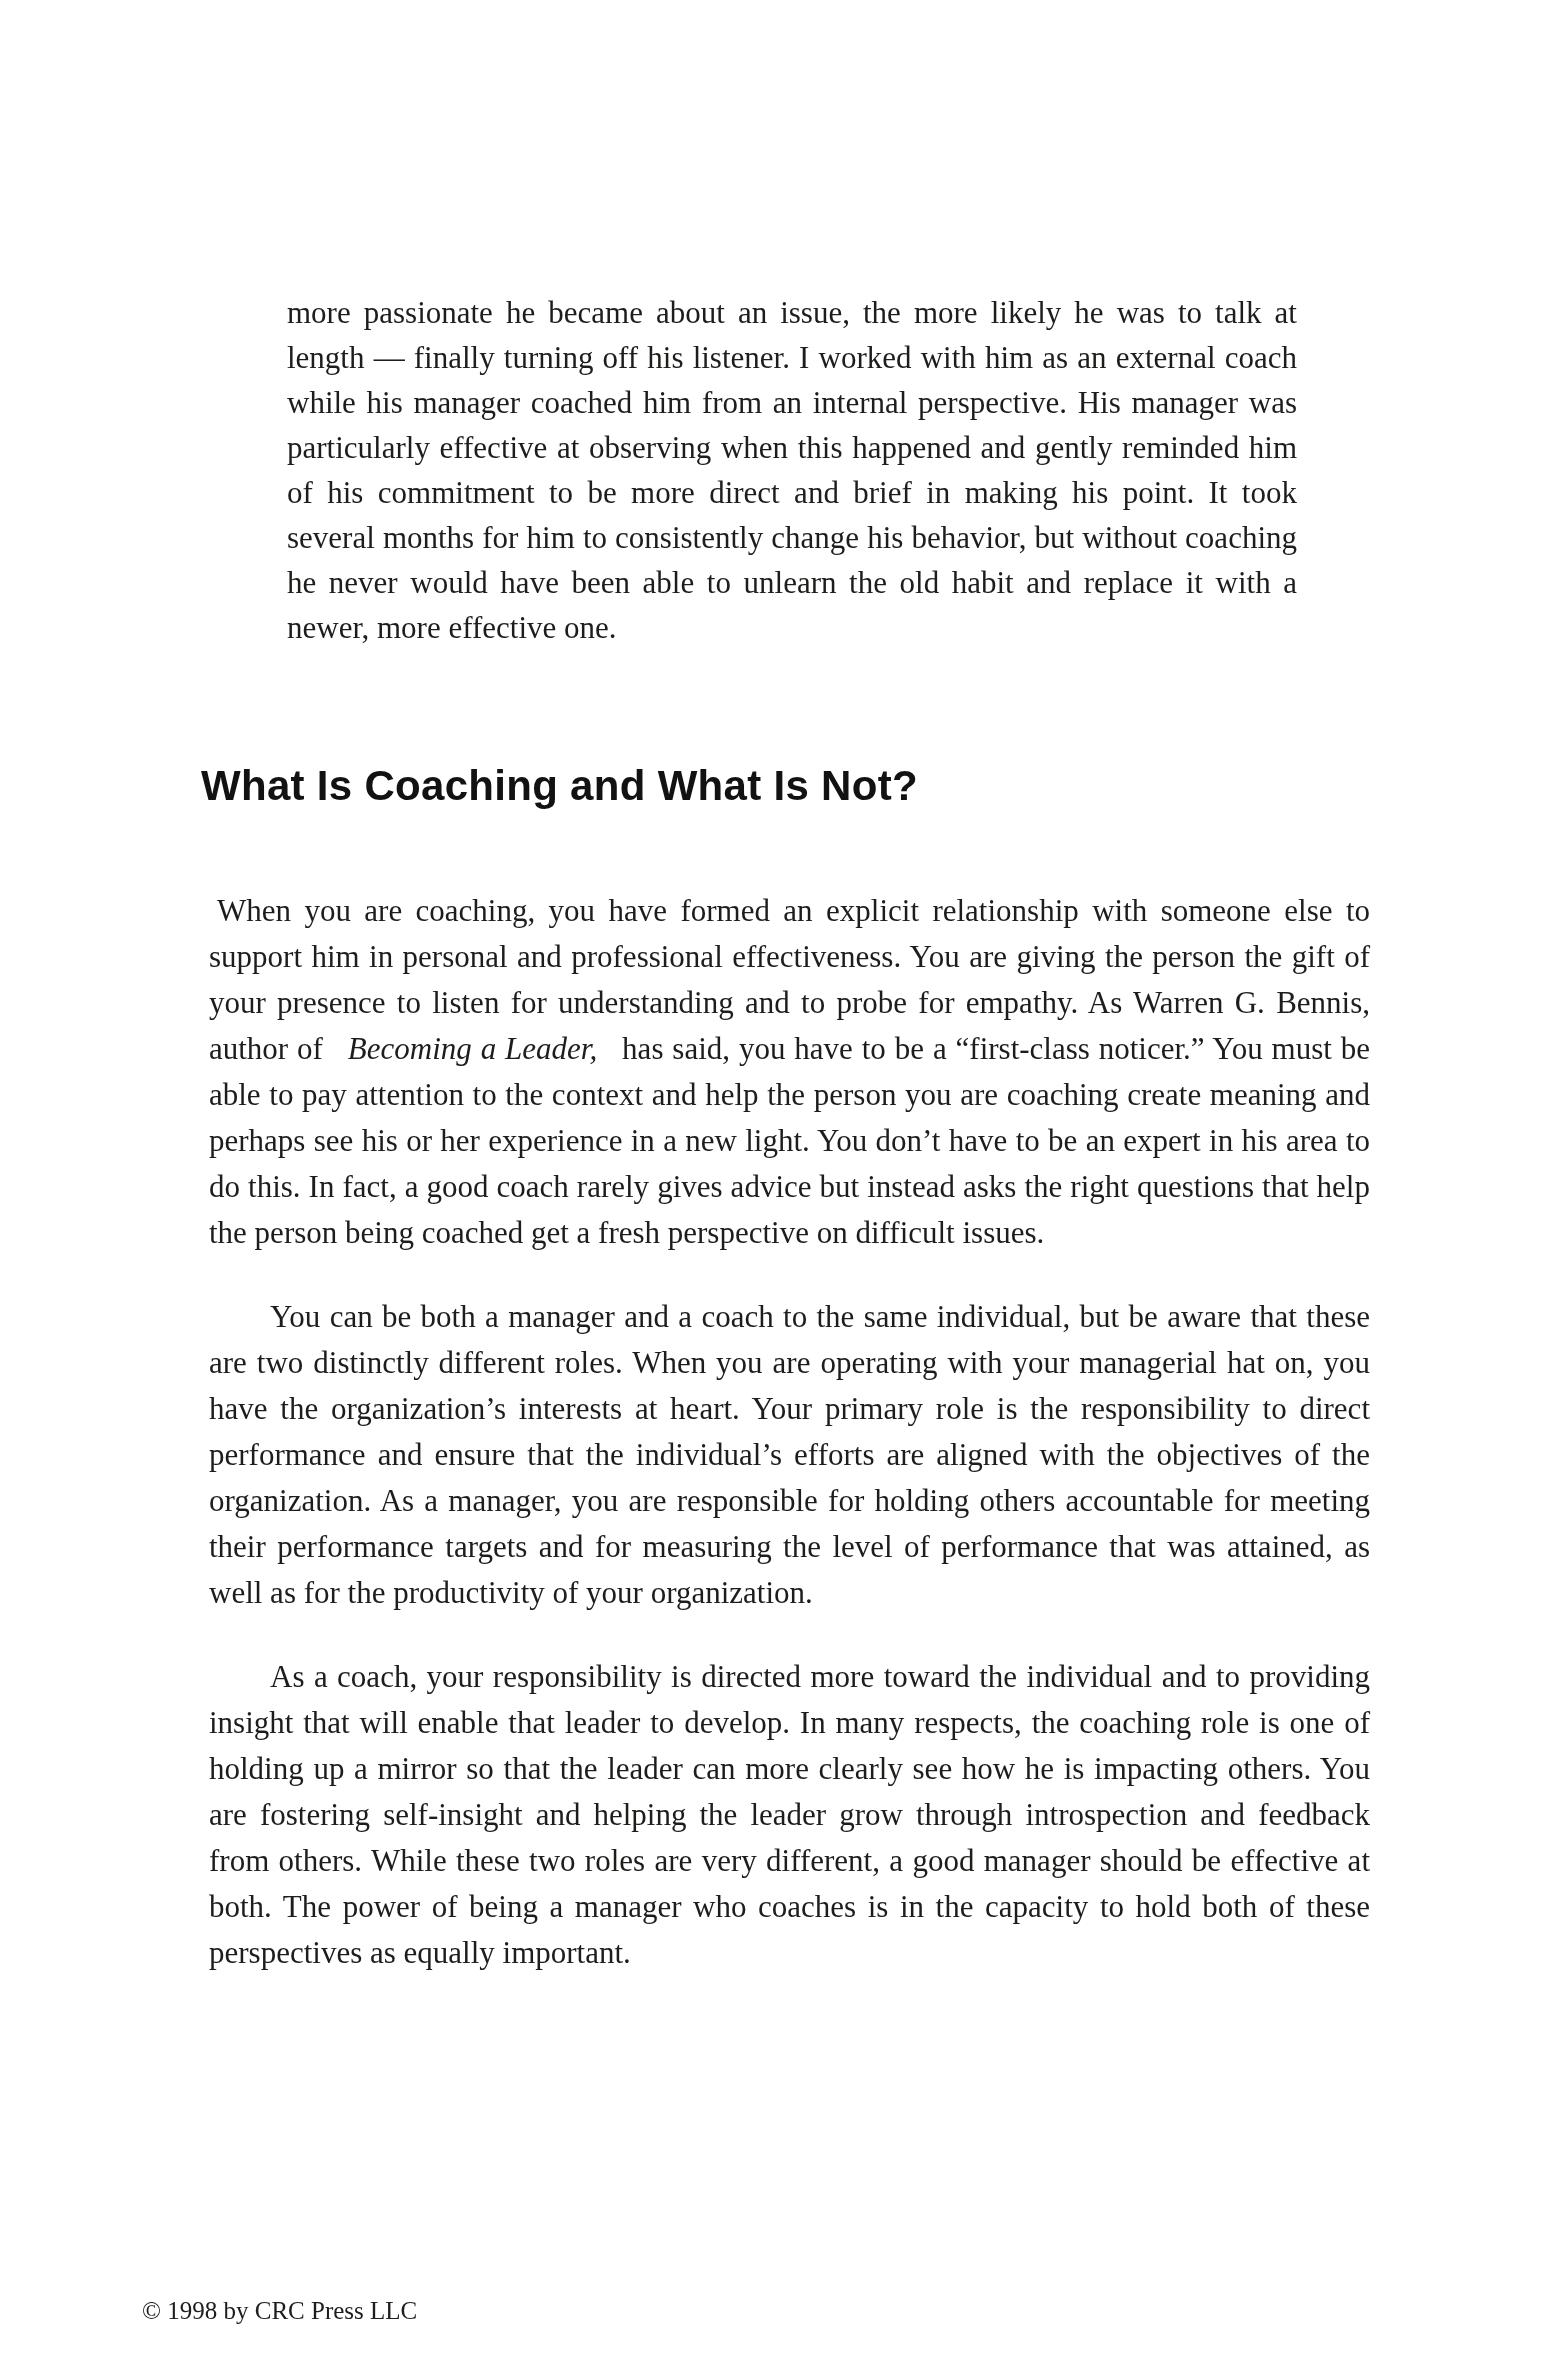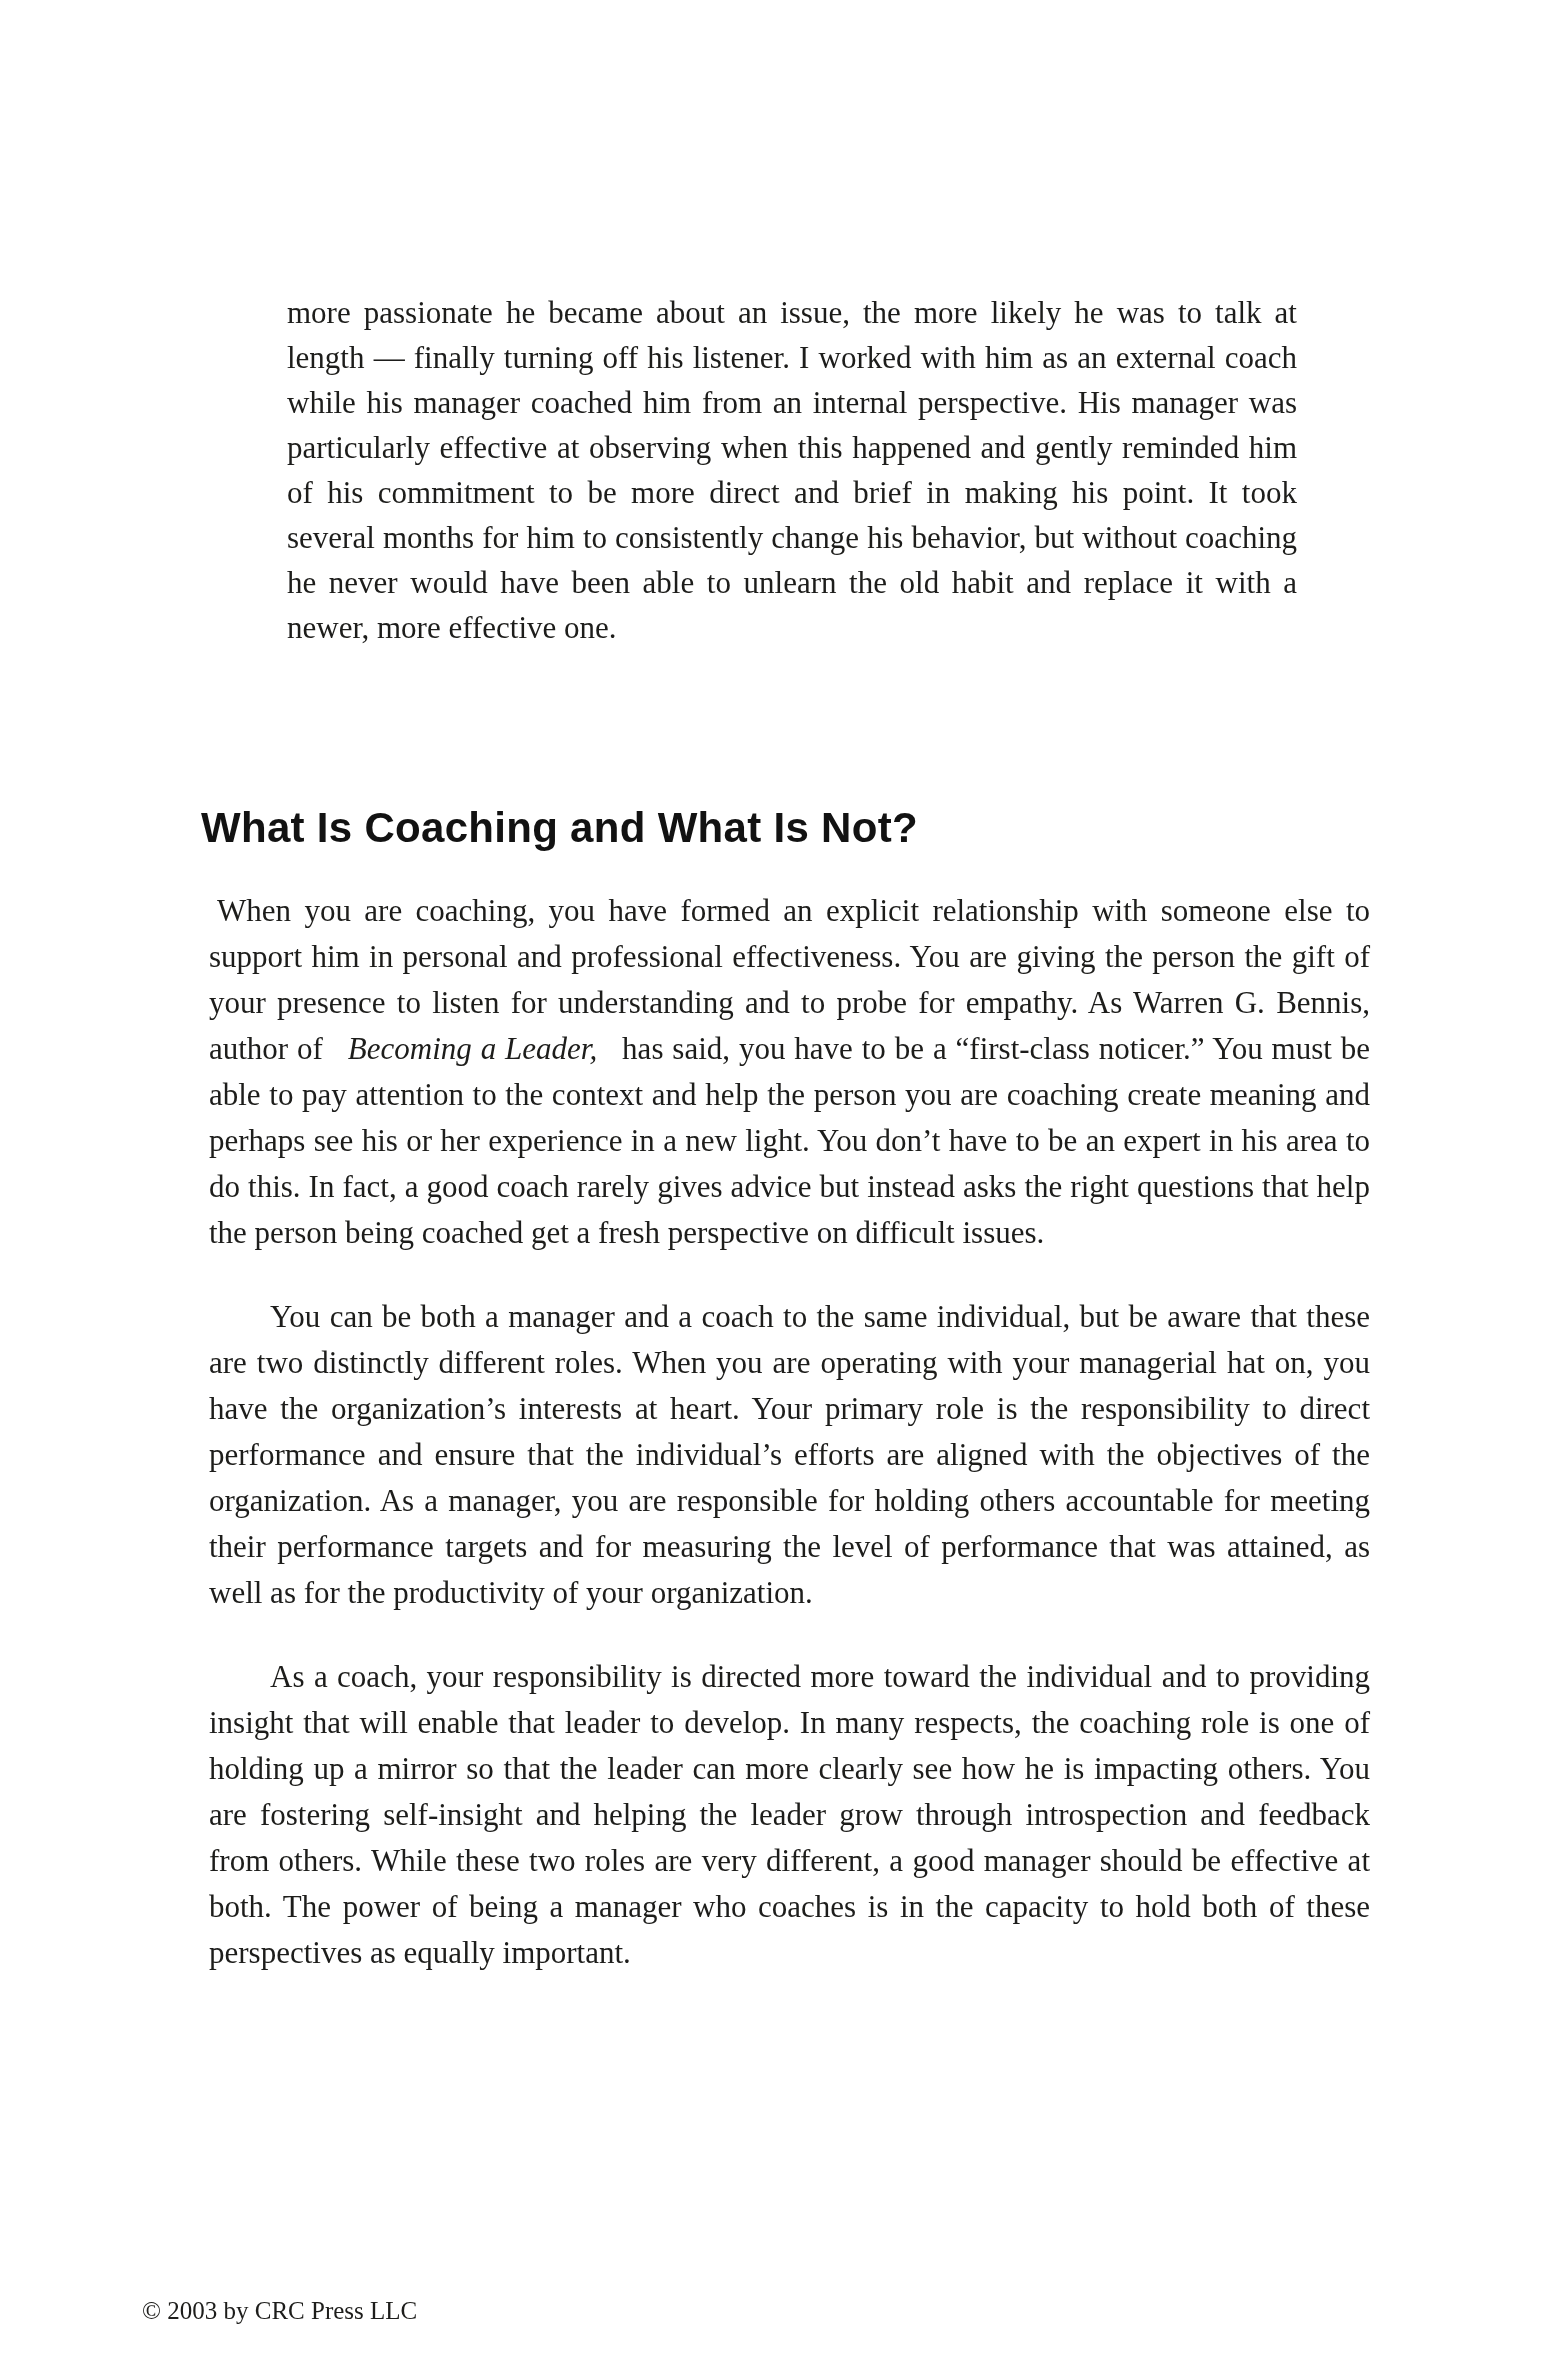--- a/index.html
+++ b/index.html
@@ -19,21 +19,21 @@
     top: 274px;
     width: 1026px;
     font-size: 31px;
     line-height: 45px;
     text-align: justify;
   }
 
   .heading {
     position: absolute;
     left: 185px;
-    top: 788px;
+    top: 746px;
     font-family: "Liberation Sans", sans-serif;
     font-weight: 700;
     font-size: 42px;
     letter-spacing: 0.3px;
     color: #121212;
     white-space: nowrap;
   }
 
   .body-text {
     position: absolute;
@@ -62,15 +62,15 @@
   <p class="excerpt">more passionate he became about an issue, the more likely he was to talk at length — finally turning off his listener. I worked with him as an external coach while his manager coached him from an internal perspective. His manager was particularly effective at observing when this happened and gently reminded him of his commitment to be more direct and brief in making his point. It took several months for him to consistently change his behavior, but without coaching he never would have been able to unlearn the old habit and replace it with a newer, more effective one.</p>
 
   <h1 class="heading">What Is Coaching and What Is Not?</h1>
 
   <div class="body-text">
       <p><span>When you are coaching, you have formed an explicit relationship with someone else to support him in personal and professional effectiveness. You are giving the person the gift of your presence to listen for understanding and to probe for empathy. As Warren G. Bennis, author of </span><span class="italic">Becoming a Leader,</span><span> has said, you have to be a “first-class noticer.” You must be able to pay attention to the context and help the person you are coaching create meaning and perhaps see his or her experience in a new light. You don’t have to be an expert in his area to do this. In fact, a good coach rarely gives advice but instead asks the right questions that help the person being coached get a fresh perspective on difficult issues.</span></p>
       <p class="indent"><span>You can be both a manager and a coach to the same individual, but be aware that these are two distinctly different roles. When you are operating with your managerial hat on, you have the organization’s interests at heart. Your primary role is the responsibility to direct performance and ensure that the individual’s efforts are aligned with the objectives of the organization. As a manager, you are responsible for holding others accountable for meeting their performance targets and for measuring the level of performance that was attained, as well as for the productivity of your organization.</span></p>
       <p class="indent"><span>As a coach, your responsibility is directed more toward the individual and to providing insight that will enable that leader to develop. In many respects, the coaching role is one of holding up a mirror so that the leader can more clearly see how he is impacting others. You are fostering self-insight and helping the leader grow through introspection and feedback from others. While these two roles are very different, a good manager should be effective at both. The power of being a manager who coaches is in the capacity to hold both of these perspectives as equally important.</span></p>
     </div>
 
-  <p class="footer">© 2003 by CRC Press LLC</p>
+  <p class="footer">© 1998 by CRC Press LLC</p>
 </div>
 
 
 </body></html>

